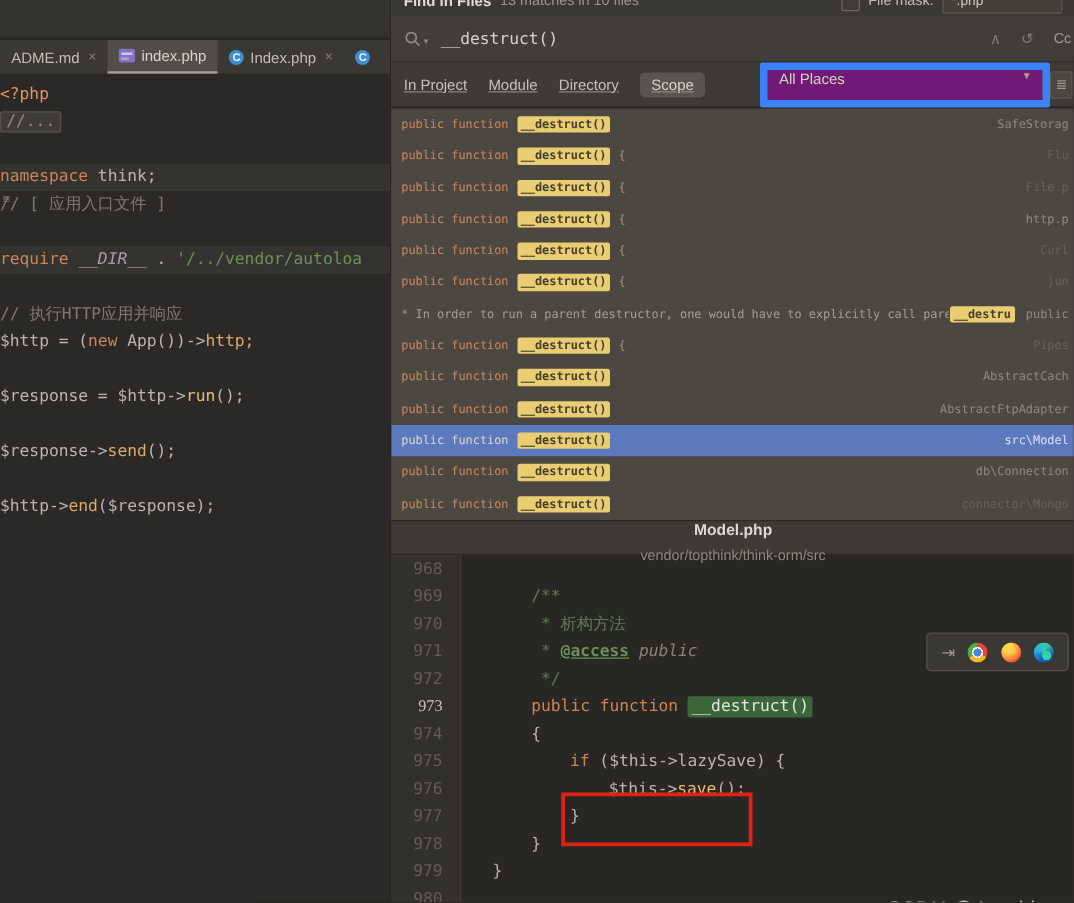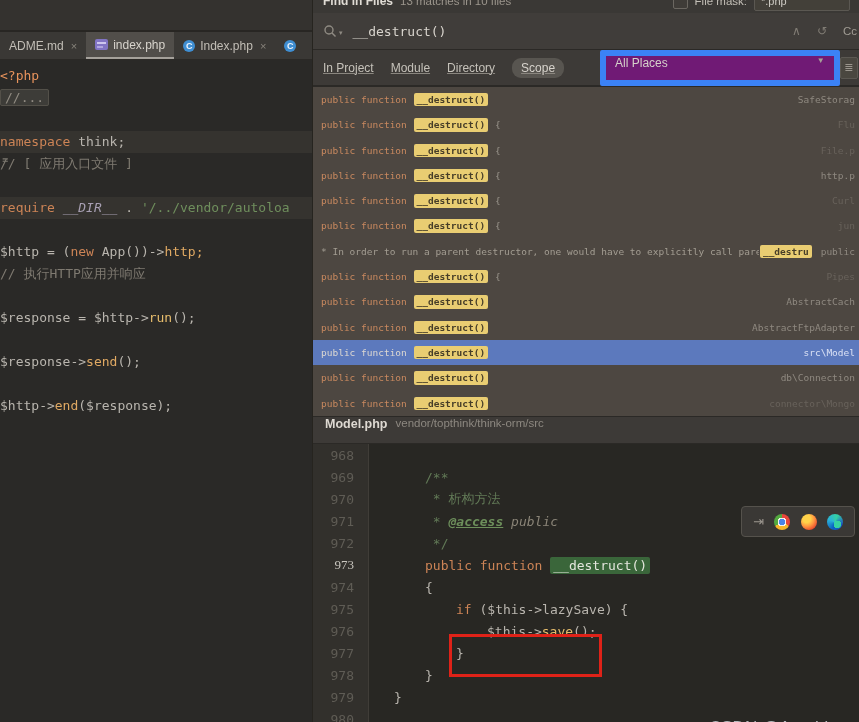--- a/index.html
+++ b/index.html
@@ -42,52 +42,52 @@
   .fm-label{font-size:11.5px;color:#c3bfb7;white-space:nowrap;}
   .fm-combo{width:82px;height:18px;background:#434039;border:1px solid #5b5852;border-radius:2px;
             font-size:11px;color:#cfccc5;display:flex;align-items:center;padding:0 6px;}
   .fif-search{height:36px;background:#403d3a;border-bottom:1px solid #2b2926;display:flex;align-items:center;padding:0 10px;}
   .search-caret{color:#8f8b83;font-size:7px;margin:4px 10px 0 2px;}
   .search-query{font:13px "DejaVu Sans Mono",monospace;color:#d8d4cd;}
   .sf-icons{margin-left:auto;display:flex;align-items:center;gap:16px;color:#807c74;font-size:12px;}
   .sf-cc{color:#a09c94;font-size:11.5px;margin-right:-7px;}
   .fif-filters{height:35px;background:#3d3a37;border-bottom:2px solid #2b2926;display:flex;align-items:center;padding:0 10px;}
   .filter{font-size:12px;color:#c6c2ba;text-decoration:underline;text-decoration-color:#8a867f;margin-right:17px;white-space:nowrap;}
-  .filter.pill{background:#585550;border-radius:9px;padding:3px 9px;color:#d7d3cc;margin-right:0;}
+  .filter.pill{background:#585550;border-radius:4px;padding:3px 9px;color:#d7d3cc;margin-right:8px;}
   .scope-combo{margin-left:36px;width:283px;height:24px;background:#701a75;border:6px solid #3b82f6;border-radius:2px;
                display:flex;align-items:flex-start;padding:0 9px;font-size:12px;color:#d5d1ca;}
   .combo-arrow{margin-left:auto;font-size:8px;color:#a5a199;}
   .funnel{margin-left:auto;margin-right:-8px;width:22px;height:20px;background:#4a4740;border:1px solid #5b5852;border-radius:2px;
           color:#9b968e;font-size:11px;display:flex;align-items:center;justify-content:center;}
   #results{height:329px;background:#4d4741;overflow:hidden;}
   .res-row{height:25.3px;display:flex;align-items:center;padding:0 5px 0 8px;
            font:9.5px/1.2 "DejaVu Sans Mono",monospace;white-space:pre;}
   .res-row.sel{background:#5c79bd;}
   .res-pre{color:#c9895f;overflow:hidden;white-space:pre;}
   .res-row.comment .res-pre{color:#a39d92;}
   .res-row.sel .res-pre{color:#ddd8d1;}
   .chip{background:#e9cd72;color:#463d28;border-radius:2px;padding:1px 3px;margin:0 1px;flex-shrink:0;font-weight:bold;}
   .res-post{color:#9a958c;}
   .res-path{margin-left:auto;color:#8f8980;padding-left:8px;flex-shrink:0;}
   .res-row.dim .res-path{opacity:.4;}
   .res-row.sel .res-path{color:#d9e0f4;opacity:1;}
   
   #preview{position:relative;height:307px;background:#282723;border-top:1px solid #2b2926;}
-  .pv-header{height:26px;background:#3d3a37;display:flex;padding:0 12px;gap:8px;border-bottom:1px solid #2b2926;}
+  .pv-header{height:26px;background:#3d3a37;display:flex;align-items:center;padding:0 12px;gap:8px;border-bottom:1px solid #2b2926;flex-direction:column;}
   .pv-file{font-size:12.5px;color:#ded9d2;font-weight:bold;}
   .pv-path{font-size:11.5px;color:#8d8880;}
   #pv-body{position:relative;height:280px;overflow:hidden;}
   .pv-gutter-bg{position:absolute;left:0;top:0;width:55px;height:100%;background:#32302c;border-right:1px solid #403d38;}
   .pv-line{position:relative;height:22px;display:flex;align-items:center;font:13px "DejaVu Sans Mono",monospace;}
   .pv-num{width:41px;text-align:right;padding-right:14px;color:#5f5c55;font-size:13px;flex-shrink:0;}
   .pv-num.cur{color:#c9c6bf;font-family:Liberation Serif, serif;}
   .pv-code{white-space:pre;}
   .c-found{background:#3a663a;color:#e3e6dc;border-radius:2px;padding:1px 3px;}
   .c-doc{color:#627a57;}
-  .c-doctag{color:#6d8f5b;font-style:italic;font-weight:bold;text-decoration:underline;}
+  .c-doctag{color:#6d8f5b;font-weight:bold;text-decoration:underline;}
   .c-docit{color:#8a8477;font-style:italic;}
   #red-annotation{position:absolute;left:136px;top:190px;width:147px;height:37px;border:3px solid #df2218;z-index:6;}
   #pv-toolbar{position:absolute;left:428px;top:62px;width:100px;height:29px;background:#3a3835;border:1px solid #55524c;
               border-radius:4px;display:flex;align-items:center;justify-content:space-around;padding:0 6px;z-index:5;}
   .tb-jump{color:#9b968e;font-size:13px;}
   .tb-chrome{width:16px;height:16px;border-radius:50%;
     background:radial-gradient(circle at 50% 50%, #4a84e8 0 29%, #f4f2ee 29% 40%, rgba(0,0,0,0) 40%),
                conic-gradient(#e8453c 0 33%, #f7b529 33% 66%, #53a93f 66% 100%);}
   .tb-firefox{width:16px;height:16px;border-radius:50%;
     background:radial-gradient(circle at 35% 30%, #ffd24a 0 25%, #ff9640 50%, #e8442c 80%, #b5007f 100%);}
@@ -124,22 +124,22 @@
     <div id="left-editor">
       <span class="gutter-glyph">≡</span>
     <div class="code-line"><span class="c-phptag">&lt;?php</span></div>
         <div class="code-line"><span class="c-folded">//...</span></div>
         <div class="code-line"></div>
         <div class="code-line band"><span class="c-kw">namespace </span><span class="c-plain">think;</span></div>
         <div class="code-line"><span class="c-comment">// [ 应用入口文件 ]</span></div>
         <div class="code-line"></div>
         <div class="code-line band"><span class="c-kw">require </span><span class="c-magic">__DIR__ </span><span class="c-plain">. </span><span class="c-str">'/../vendor/autoloa</span></div>
         <div class="code-line"></div>
+        <div class="code-line"><span class="c-comment">// 执行HTTP应用并响应</span></div>
         <div class="code-line"><span class="c-plain">$http = (</span><span class="c-kw">new </span><span class="c-plain">App())-&gt;</span><span class="c-prop">http;</span></div>
-        <div class="code-line"><span class="c-comment">// 执行HTTP应用并响应</span></div>
         <div class="code-line"></div>
         <div class="code-line"><span class="c-plain">$response = $http-&gt;</span><span class="c-fn">run</span><span class="c-plain">();</span></div>
         <div class="code-line"></div>
         <div class="code-line"><span class="c-plain">$response-&gt;</span><span class="c-prop">send</span><span class="c-plain">();</span></div>
         <div class="code-line"></div>
         <div class="code-line"><span class="c-plain">$http-&gt;</span><span class="c-prop">end</span><span class="c-plain">($response);</span></div>
       </div>
   </div>
 
   <div id="popup">

